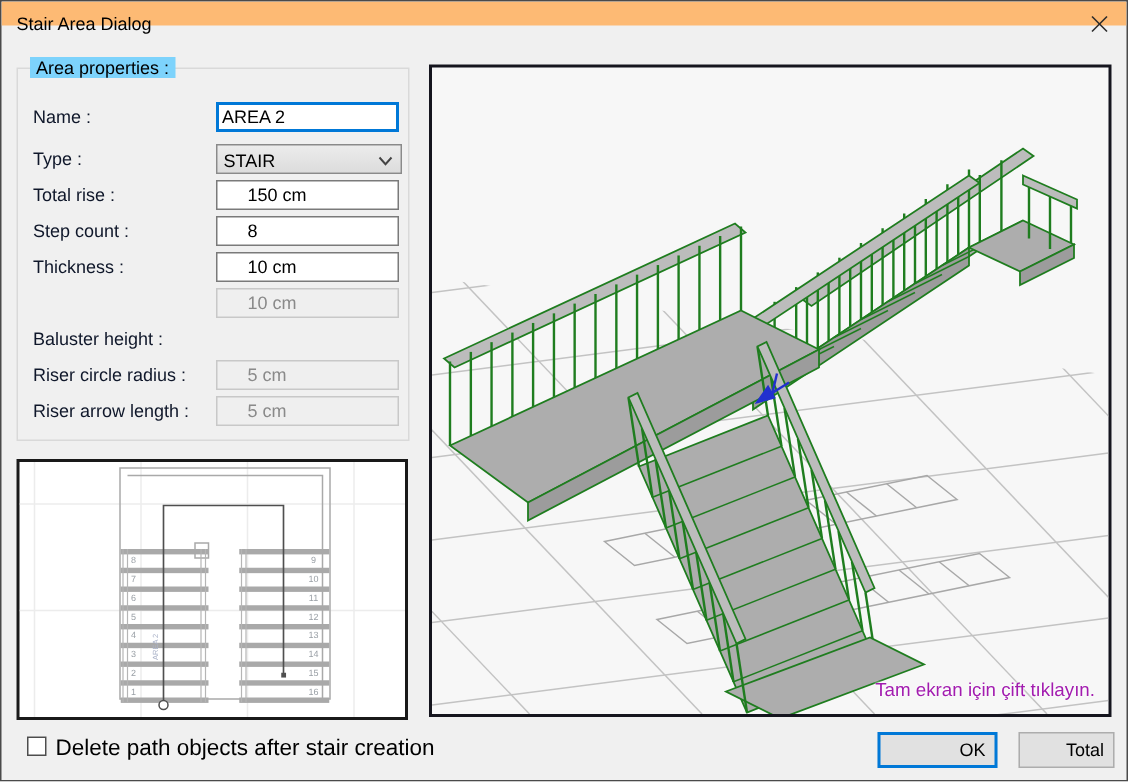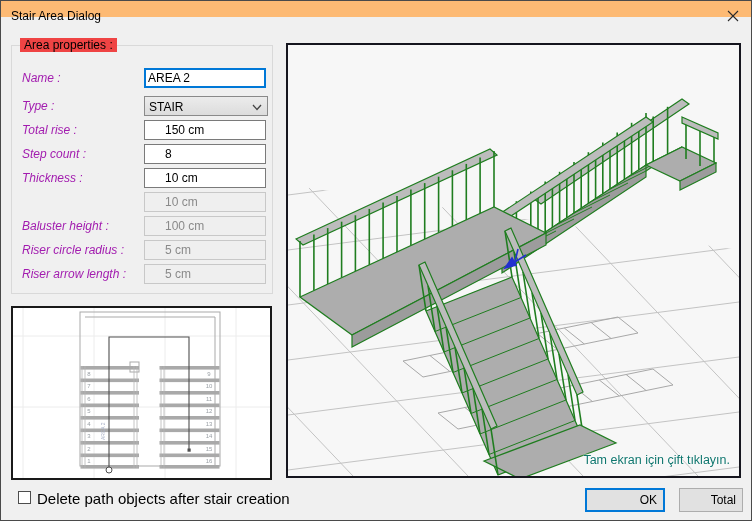--- a/index.html
+++ b/index.html
@@ -1,32 +1,32 @@
 <!DOCTYPE html>
 <html><head>
 <meta charset="utf-8">
 <style>
   html,body{margin:0;padding:0;background:#ffffff;font-family:"Liberation Sans",sans-serif;}
   .window{position:relative;width:750px;height:519px;background:#f0f0f0;border:1px solid #4a4a4a;overflow:hidden;}
   .titlebar{position:absolute;left:0;top:0;width:100%;height:16px;background:#fdba74;}
   .title{position:absolute;left:10px;top:8px;font-size:12px;color:#000;}
   .close-btn{position:absolute;right:10px;top:7px;width:16px;height:16px;cursor:pointer;}
   .groupbox{position:absolute;left:10px;top:44px;width:260px;height:247px;border:1px solid #d9d9d9;background:#f0f0f0;}
-  .legend{position:absolute;left:8px;top:-8px;background:#ef4444;padding:0 4px;font-size:12px;color:#000;}
+  .legend{position:absolute;left:8px;top:-8px;background:#7dd3fc;padding:0 4px;font-size:12px;color:#000;}
   .row{position:absolute;left:0;width:100%;height:20px;}
-  .flabel{position:absolute;left:10px;top:0;line-height:20px;font-size:12px;color:#a21caf;font-style:italic;}
+  .flabel{position:absolute;left:10px;top:0;line-height:20px;font-size:12px;color:#0f172a;}
   .finput{position:absolute;left:132px;top:0;width:122px;height:20px;box-sizing:border-box;border:1px solid #7a7a7a;background:#fff;font-family:"Liberation Sans",sans-serif;font-size:12px;padding:0 20px;color:#000;}
   .finput.focused{border:2px solid #0078d7;padding:0 2px;}
   .finput.dis{background:#efefef;border:1px solid #c8c8c8;color:#8a8a8a;}
   .combo{position:absolute;left:132px;top:0;width:124px;height:20px;box-sizing:border-box;border:1px solid #8a8a8a;background:linear-gradient(#ececec,#dcdcdc);font-size:12px;color:#000;cursor:default;}
   .combo .cval{position:absolute;left:4px;top:3px;}
   .combo .chev{position:absolute;right:5px;top:7px;}
   .plan-panel{position:absolute;left:10px;top:305px;width:261px;height:174px;box-sizing:border-box;border:2px solid #191919;background:#fff;}
   .panel3d{position:absolute;left:285px;top:42px;width:455px;height:435px;box-sizing:border-box;border:2px solid #15151e;background:#f7f7f7;}
-  .caption3d{position:absolute;right:9px;bottom:9px;font-size:12.5px;color:#0f766e;text-shadow:0 0 2px #fff,0 0 2px #fff;}
+  .caption3d{position:absolute;right:9px;bottom:9px;font-size:12.5px;color:#a21caf;text-shadow:0 0 2px #fff,0 0 2px #fff;}
   .cbrow{position:absolute;left:17px;top:489px;height:16px;}
   .cbbox{position:absolute;left:0;top:1px;width:13px;height:13px;box-sizing:border-box;border:1px solid #4d4d4d;background:#fff;cursor:pointer;}
   .cblabel{position:absolute;left:19px;top:0;font-size:15px;white-space:nowrap;color:#000;}
   .btn{position:absolute;top:487px;height:24px;box-sizing:border-box;background:#e1e1e1;font-family:"Liberation Sans",sans-serif;font-size:12px;color:#000;cursor:pointer;text-align:right;}
   .btn.ok{left:584px;width:80px;border:2px solid #0078d7;}
   .btn.cancel{left:678px;width:64px;border:1px solid #adadad;}
 </style>
 </head>
 <body>
 
@@ -74,21 +74,20 @@
       <span class="flabel">Thickness :</span>
       <input class="finput" value="10 cm" style="">
     </div>
 
     <div class="row" style="top:146px">
       <input class="finput dis" readonly="" value="10 cm" style="">
     </div>
 
     <div class="row" style="top:170px">
       <span class="flabel">Baluster height :</span>
-      <input class="finput dis" readonly="" value="100 cm" style="">
     </div>
 
     <div class="row" style="top:194px">
       <span class="flabel">Riser circle radius :</span>
       <input class="finput dis" readonly="" value="5 cm" style="">
     </div>
 
     <div class="row" style="top:218px">
       <span class="flabel">Riser arrow length :</span>
       <input class="finput dis" readonly="" value="5 cm" style="">

